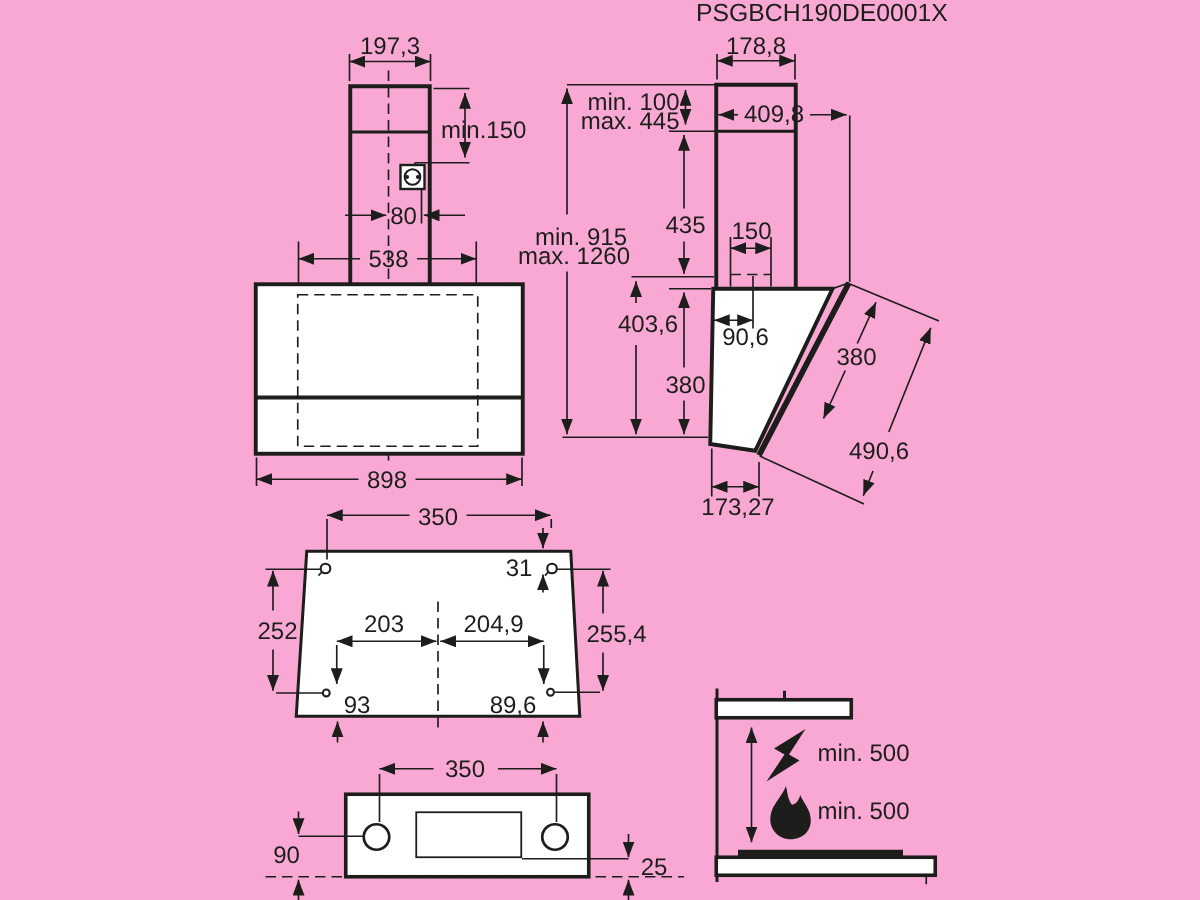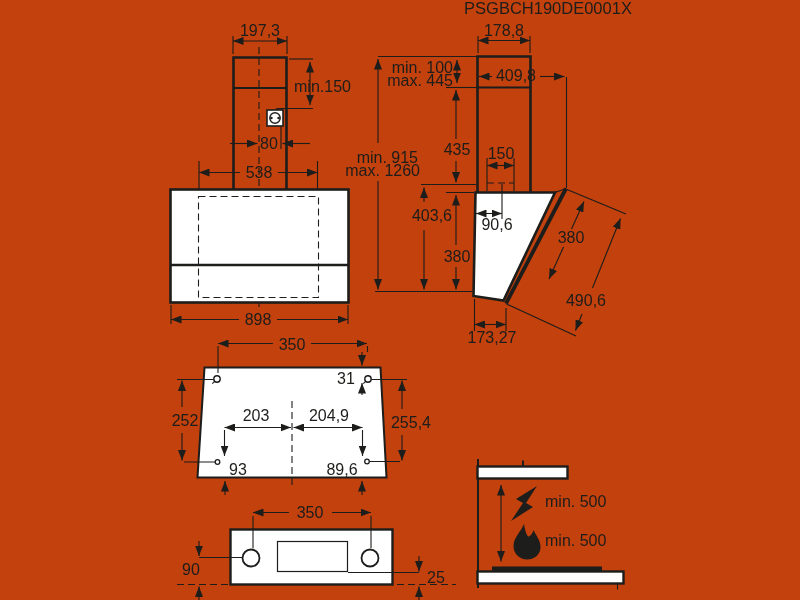--- a/index.html
+++ b/index.html
@@ -1,16 +1,16 @@
 <!DOCTYPE html>
 <html><head>
 <meta charset="utf-8">
 <style>
   html,body{margin:0;padding:0;background:#ffffff;}
-  .stage{width:800px;height:600px;background:#c2410c;position:relative;overflow:hidden;}
+  .stage{width:800px;height:600px;background:#f9a8d4;position:relative;overflow:hidden;}
   svg{display:block;}
   text{font-family:"Liberation Sans",sans-serif;font-size:16px;fill:#1d1d1b;}
   .code{font-size:16.5px;}
   .ln{stroke:#1d1d1b;stroke-width:1.1;fill:none;}
   .md{stroke:#1d1d1b;stroke-width:2;fill:none;}
   .tk{stroke:#1d1d1b;stroke-width:2.6;fill:none;}
   .tk24{stroke:#1d1d1b;stroke-width:2.4;fill:none;}
   .dsh{stroke-dasharray:7 4;}
   .glass{stroke:#1d1d1b;stroke-width:3.8;fill:none;}
   .fw{fill:#ffffff;}

